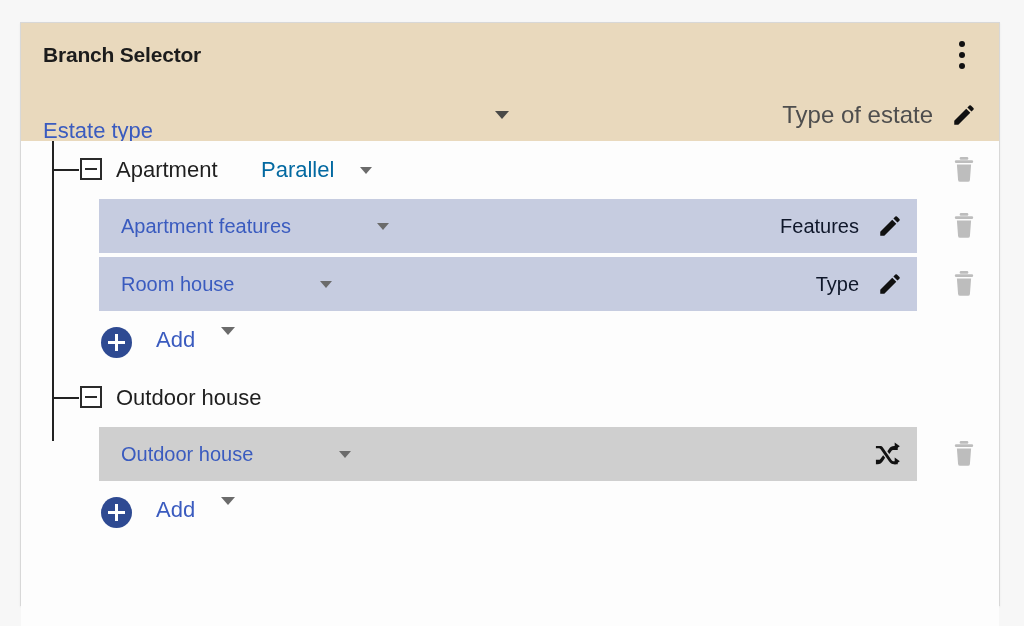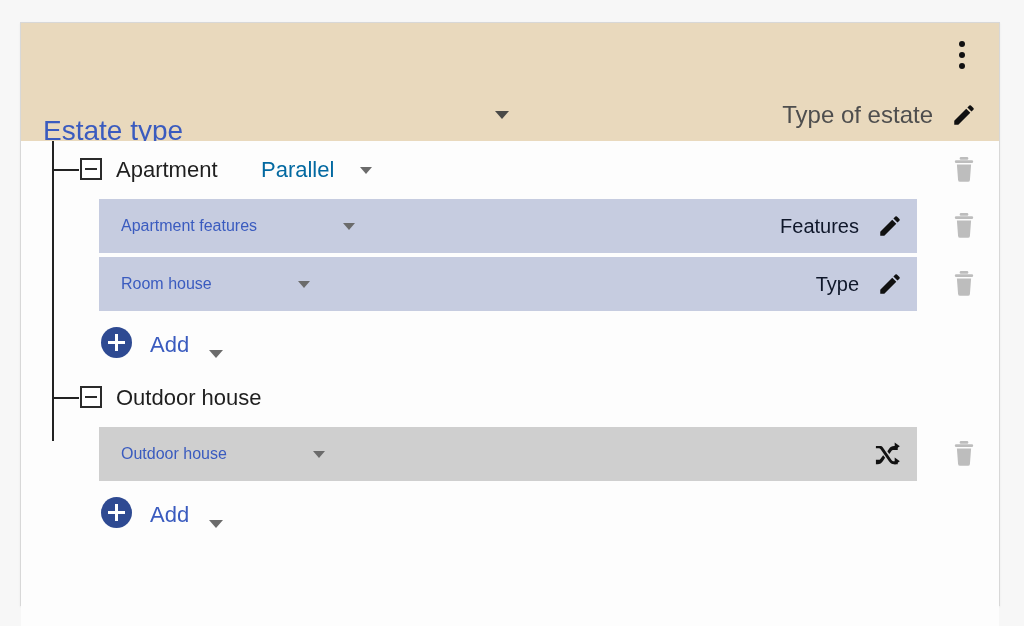--- a/index.html
+++ b/index.html
@@ -74,21 +74,21 @@
     align-items: center;
   }
   .hdr-select {
     display: flex;
     align-items: center;
     flex: 0 0 auto;
     width: 470px;
     cursor: pointer;
   }
   .hdr-select .sel-label {
-    font-size: 28px;
+    font-size: 22px;
     color: #3a5bbf;
     white-space: nowrap;
     margin-top: 32px;
   }
   .caret {
     width: 0;
     height: 0;
     border-left: 7px solid transparent;
     border-right: 7px solid transparent;
     border-top: 8px solid #4a4a48;
@@ -211,21 +211,21 @@
     height: 54px;
     box-sizing: border-box;
     display: flex;
     align-items: center;
     padding: 0 14px 0 22px;
     cursor: pointer;
   }
   .row.blue  { background: #c6cce0; }
   .row.gray  { background: #cfcfcf; }
   .row .row-label {
-    font-size: 16px;
+    font-size: 20px;
     color: #3a5bbf;
     white-space: nowrap;
   }
   .row .row-caret {
     width: 0; height: 0;
     border-left: 6px solid transparent;
     border-right: 6px solid transparent;
     border-top: 7px solid #6b6b6b;
     margin-left: 86px;
     flex: 0 0 auto;
@@ -271,22 +271,23 @@
   
   .add-row {
     position: relative;
     height: 54px;
     display: flex;
     align-items: center;
     padding-left: 80px;
   }
   .add-btn {
     display: flex;
-    align-items: flex-end;
-    cursor: pointer;
+    align-items: flex-start;
+    cursor: pointer;
+    gap: 6px;
   }
   .plus-circle {
     position: relative;
     width: 31px;
     height: 31px;
     border-radius: 50%;
     background: #2e4a92;
     flex: 0 0 auto;
   }
   .plus-circle::before,
@@ -313,20 +314,21 @@
     border-top: 8px solid #6b6b6b;
     margin-left: 20px;
   }
 </style>
 </head>
 <body>
 
 <div class="panel">
 
   <div class="header">
+    <div class="header-title">Branch Selector</div>
 
     <div class="kebab">
       <i></i>
       <i></i>
       <i></i>
     </div>
 
     <div class="header-row">
       <div class="hdr-select">
         <span class="sel-label">Estate type</span>

